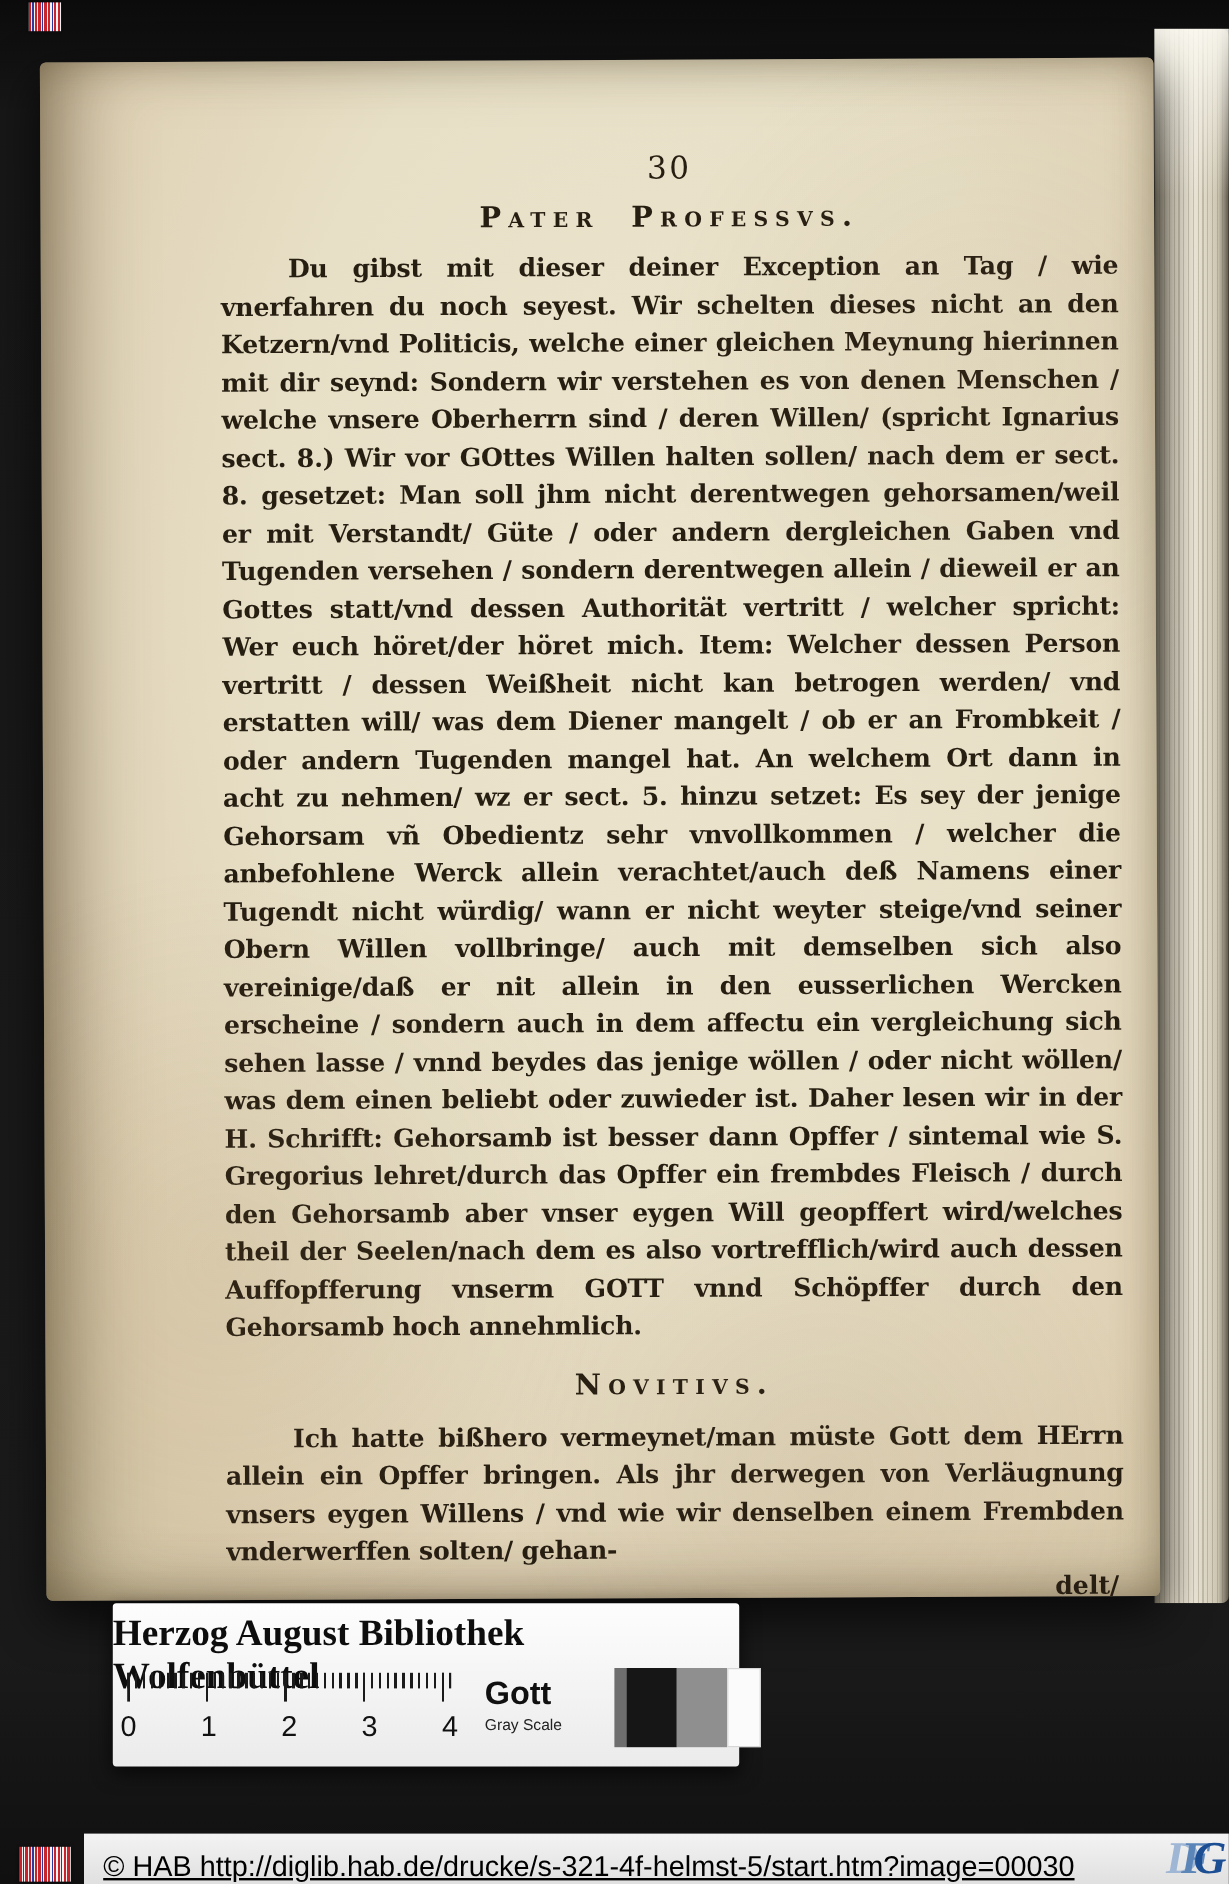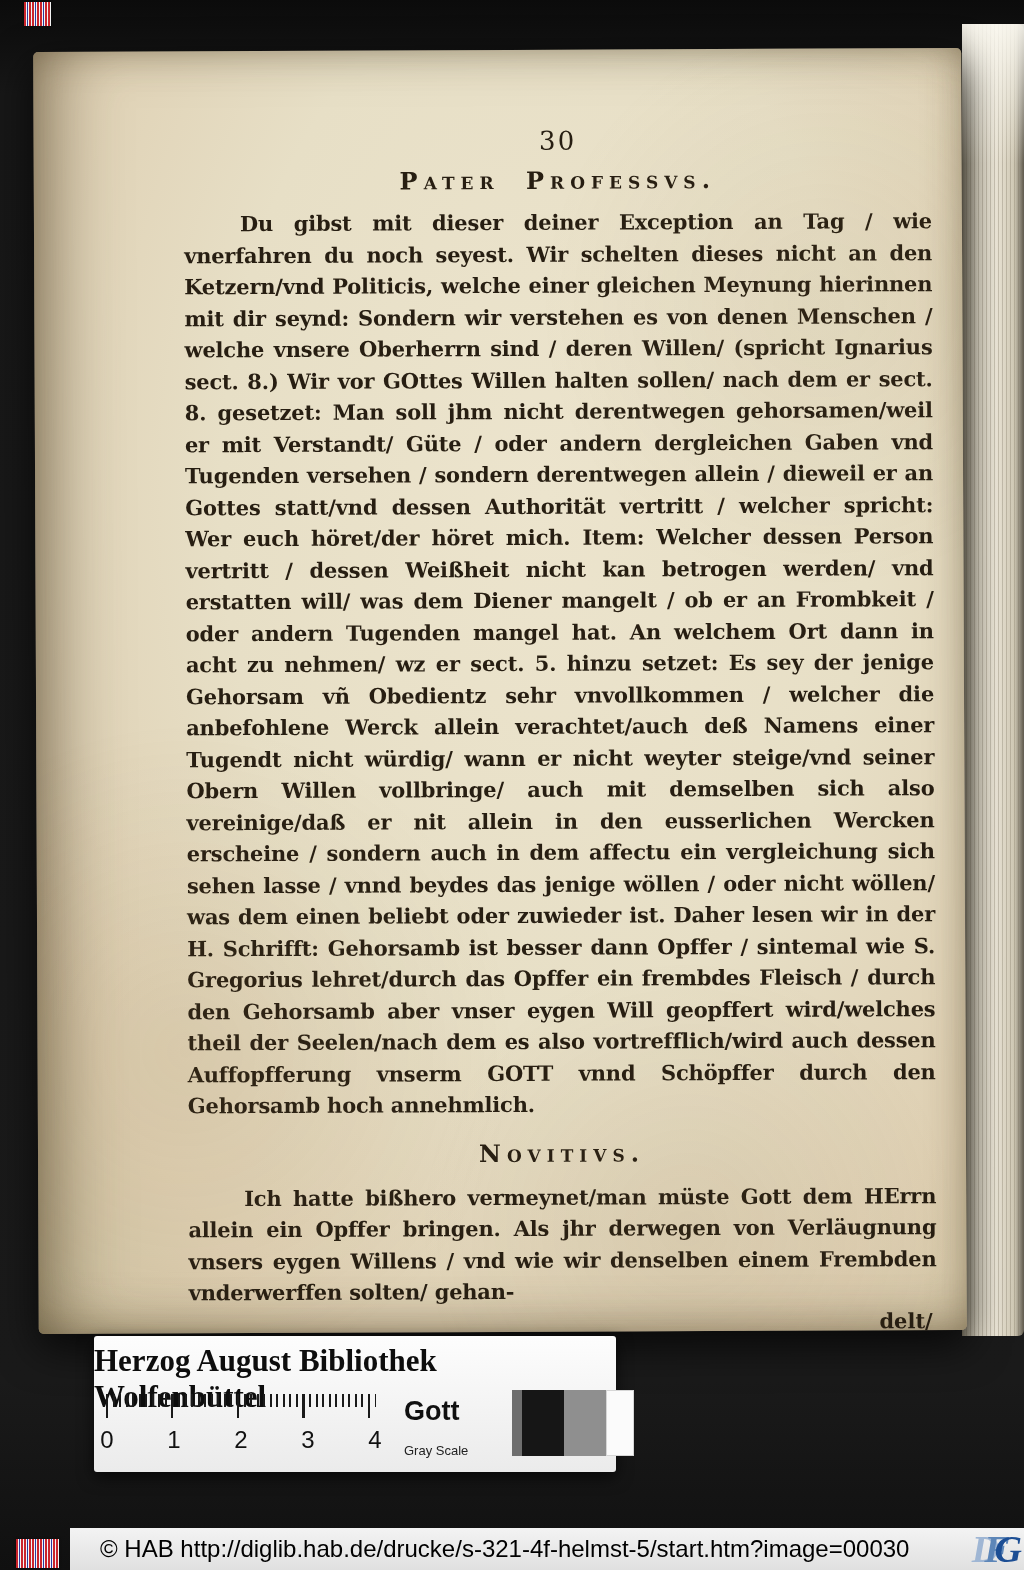--- a/index.html
+++ b/index.html
@@ -98,33 +98,33 @@
       repeating-linear-gradient(90deg,#1a1a1a 0 2px,rgba(0,0,0,0) 2px 65.5px) left top/100% 24px no-repeat;
   }
   .ruler-numbers{
     display:flex;justify-content:space-between;
     width:284px;margin-left:-7px;margin-top:8px;
     font-family:"Liberation Sans",sans-serif;font-size:24px;color:#111;
   }
   .ruler-numbers span{width:16px;text-align:center;}
   .kodak-block{position:absolute;left:300px;top:8px;}
   .kodak-brand{font-family:"Liberation Sans",sans-serif;font-weight:700;font-size:27px;color:#101010;}
-  .kodak-caption{font-family:"Liberation Sans",sans-serif;font-size:13px;color:#222;margin-top:16px;}
+  .kodak-caption{font-family:"Liberation Sans",sans-serif;font-size:13px;color:#222;margin-top:3px;}
   .gray-patches{position:absolute;left:408px;top:2px;display:flex;height:66px;}
   .patch{height:66px;}
   .patch-sliver{width:10px;background:#6e6e6e;}
   .patch-black{width:42px;background:#161616;}
   .patch-gray{width:42px;background:#8f8f8f;}
   .patch-white{width:28px;background:#fbfbfb;border:1px solid #d6d6d6;box-sizing:border-box;}
 
   
   .footer-bar{
     position:absolute;left:70px;right:0;bottom:0;height:42px;
     background:linear-gradient(180deg,#f3f3f3,#e0e0e0);
-    display:flex;align-items:center;padding-left:30px;box-sizing:border-box;
+    display:flex;align-items:flex-end;padding-left:16px;box-sizing:border-box;text-decoration:underline;
   }
   .copyright{font-family:"Liberation Sans",sans-serif;font-size:24px;color:#000;white-space:nowrap;}
   .dfg-logo{
     position:absolute;right:0;bottom:0;height:42px;display:flex;align-items:center;
     font-family:"Liberation Serif",serif;font-weight:700;font-style:italic;
     font-size:38px;line-height:1;padding-right:2px;
   }
   .dfg-d{color:#9fb6d4;}
   .dfg-f{color:#5d86b8;margin-left:-15px;}
   .dfg-g{color:#1c4e94;margin-left:-15px;}

